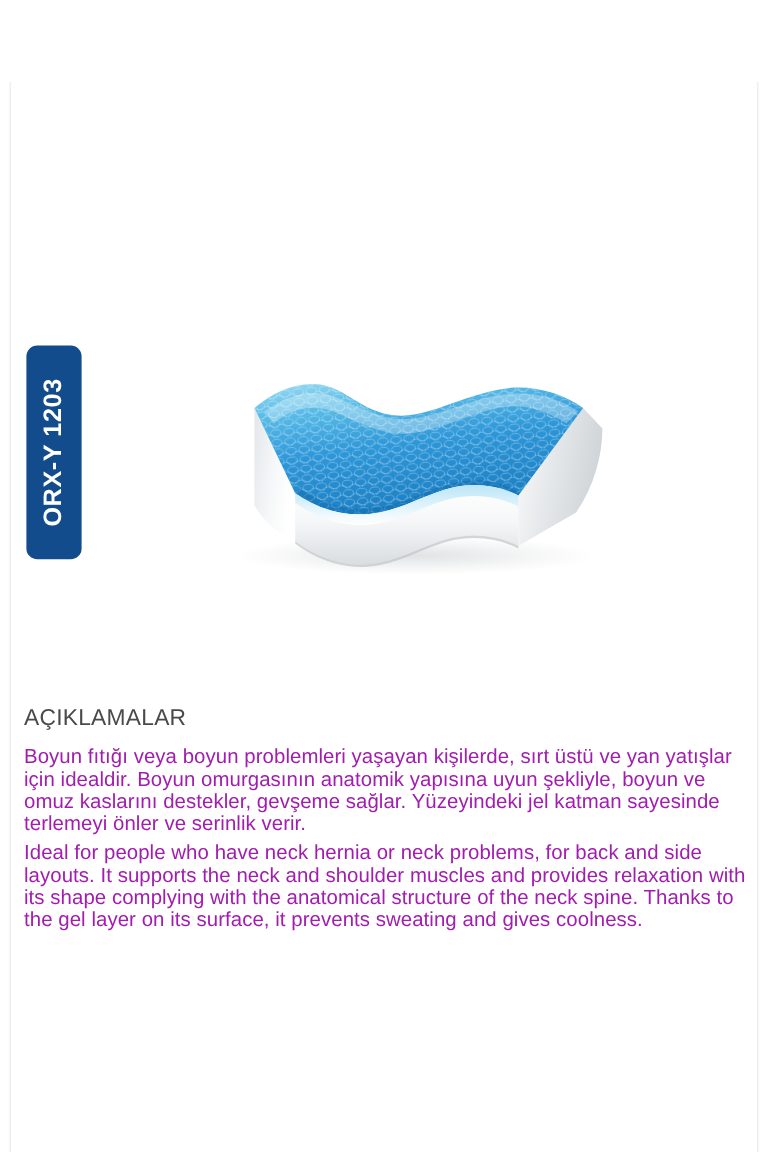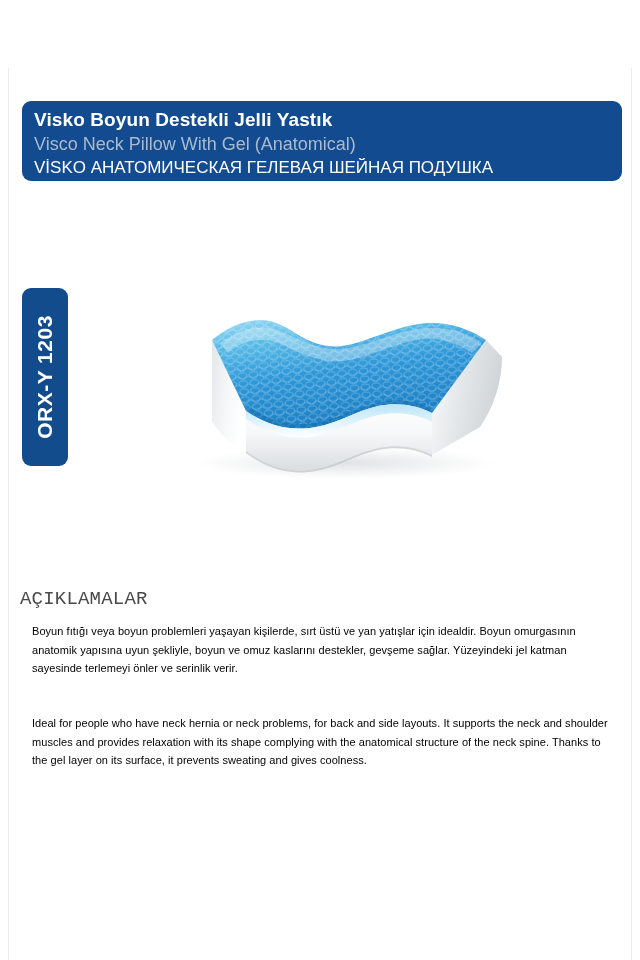--- a/index.html
+++ b/index.html
@@ -107,43 +107,37 @@
   .sec-tr { top: 588px; }
   .sec-en { top: 702px; }
 
   .sec-heading {
     font-size: 19px;
     font-weight: normal;
     color: #4a4a4a;
     letter-spacing: 0.2px;
     margin: 0 0 12px 0;
     line-height: 22px;
-    font-family: Liberation Mono, monospace;
   }
   .sec-body {
-    font-size: 11px;
-    color: #000000;
+    font-size: 17px;
+    color: #a21caf;
     line-height: 18.5px;
-    margin: 12px;
+    margin: 0;
     letter-spacing: 0.05px;
   }
 </style>
 </head>
 <body>
 
 <div class="page-sheet">
 
   <div class="edge-rule left"></div>
   <div class="edge-rule right"></div>
 
-  <div class="title-banner">
-    <div class="title-line-1">Visko Boyun Destekli Jelli Yastık</div>
-    <div class="title-line-2">Visco Neck Pillow With Gel (Anatomical)</div>
-    <div class="title-line-3">VİSKO АНАТОМИЧЕСКАЯ ГЕЛЕВАЯ ШЕЙНАЯ ПОДУШКА</div>
-  </div>
 
   <div class="code-tab">
     <div class="code-tab-text">ORX-Y 1203</div>
   </div>
 
   <div class="product-photo">
     <svg viewBox="0 0 400 210" xmlns="http://www.w3.org/2000/svg">
       <defs>
         <linearGradient id="gelTop" x1="0" y1="0" x2="0.35" y2="1">
           <stop offset="0%" stop-color="#9FDCF3"></stop>

